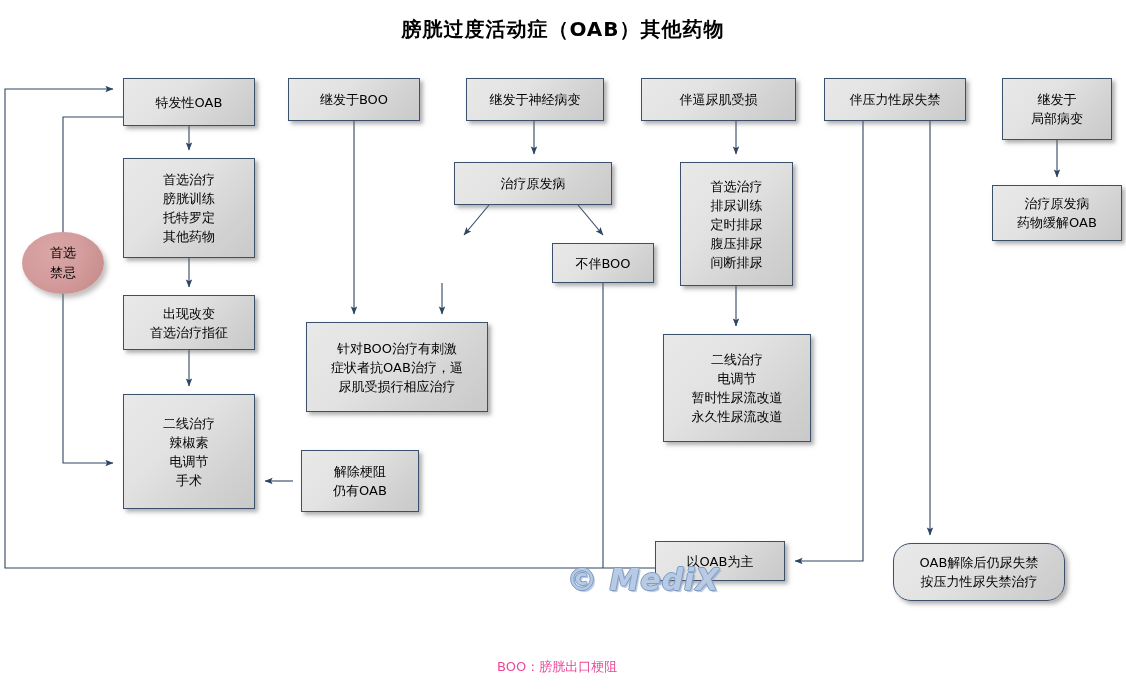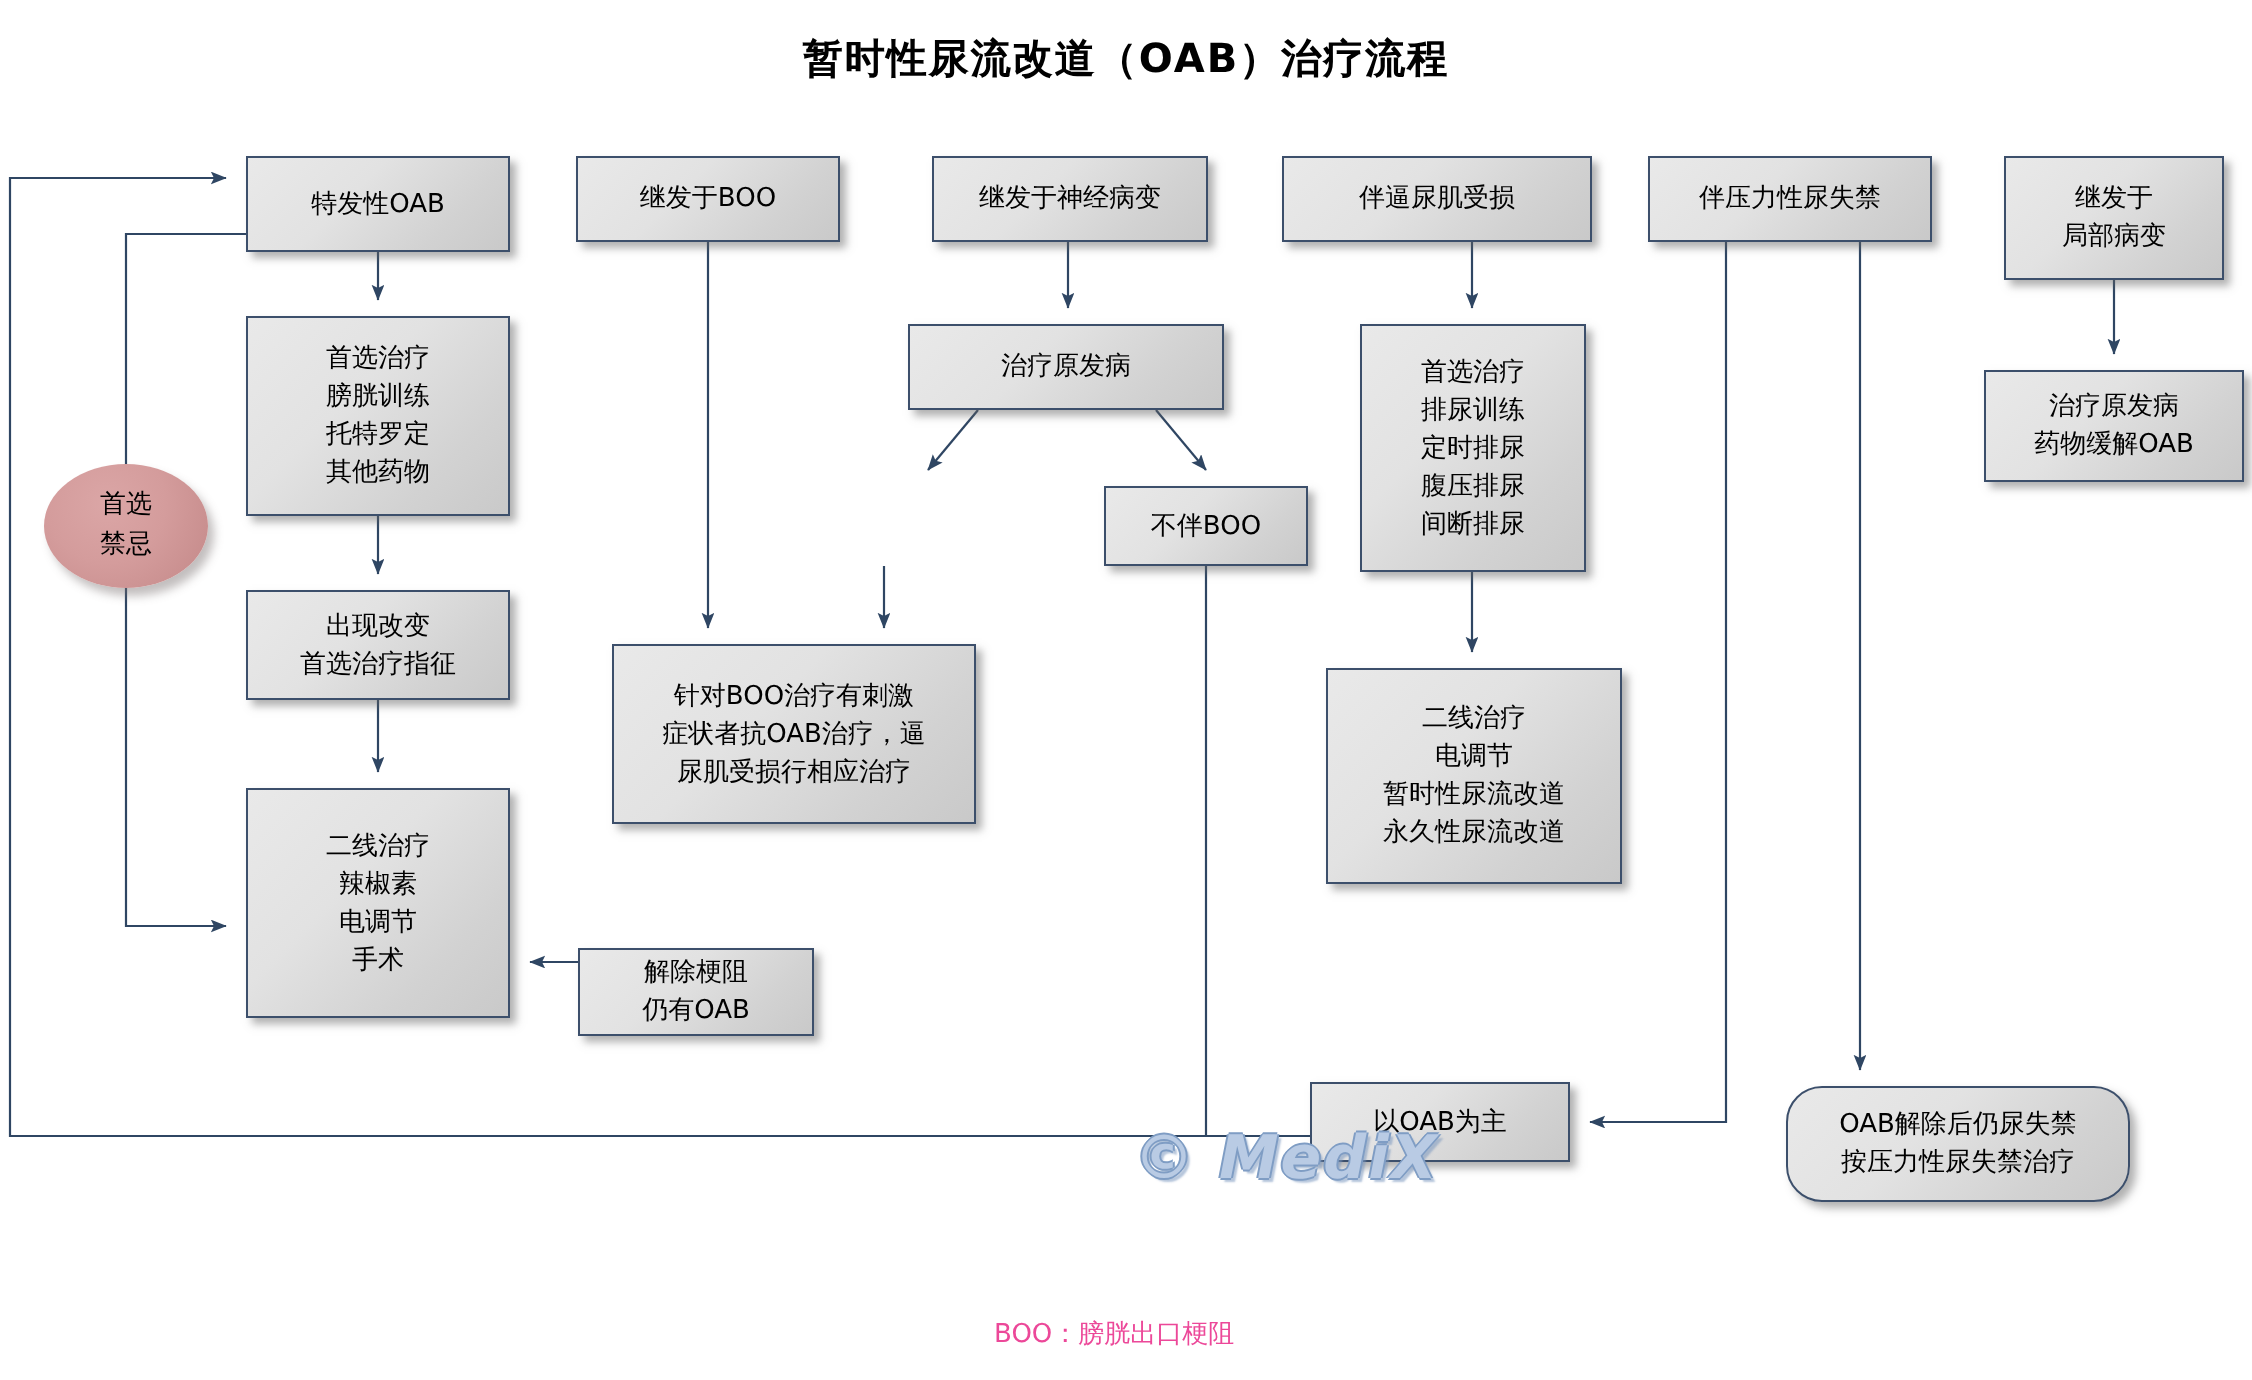--- a/index.html
+++ b/index.html
@@ -87,21 +87,21 @@
        2px 2px 1px rgba(120,150,190,0.55);
     pointer-events: none;
     font-family: "DejaVu Sans", "Liberation Sans", sans-serif;
   }
 </style>
 </head>
 <body>
 
 <div id="canvas">
 
-  <div class="title">暂时性尿流改道（OAB）治疗流程</div>
+  <div class="title">膀胱过度活动症（OAB）其他药物</div>
 
   <svg id="edges" viewBox="0 0 1126 690" xmlns="http://www.w3.org/2000/svg">
     <defs>
       <marker id="ah" markerWidth="9" markerHeight="9" refX="7.6" refY="3.2" orient="auto" markerUnits="userSpaceOnUse">
         <path d="M0,0 L8,3.2 L0,6.4 L1.6,3.2 z" fill="#2f4663"></path>
       </marker>
     </defs>
     <g stroke="#2f4663" stroke-width="1.1" fill="none">
 
       <path d="M189,126 L189,150" marker-end="url(#ah)"></path>
@@ -143,21 +143,21 @@
 辣椒素
 电调节
 手术</div>
   <div class="node ellipse" style="left:22px;top:232px;width:82px;height:62px;">首选
 禁忌</div>
 
   <div class="node" style="left:288px;top:78px;width:132px;height:43px;">继发于BOO</div>
   <div class="node" style="left:306px;top:322px;width:182px;height:90px;">针对BOO治疗有刺激
 症状者抗OAB治疗，逼
 尿肌受损行相应治疗</div>
-  <div class="node" style="left:289px;top:450px;width:118px;height:44px;margin-top:24px;">解除梗阻
+  <div class="node" style="left:301px;top:450px;width:118px;height:62px;">解除梗阻
 仍有OAB</div>
 
   <div class="node" style="left:466px;top:78px;width:138px;height:43px;">继发于神经病变</div>
   <div class="node" style="left:454px;top:162px;width:158px;height:43px;">治疗原发病</div>
   <div class="node" style="left:552px;top:243px;width:102px;height:40px;">不伴BOO</div>
 
   <div class="node" style="left:641px;top:78px;width:155px;height:43px;">伴逼尿肌受损</div>
   <div class="node" style="left:680px;top:162px;width:113px;height:124px;">首选治疗
 排尿训练
 定时排尿

